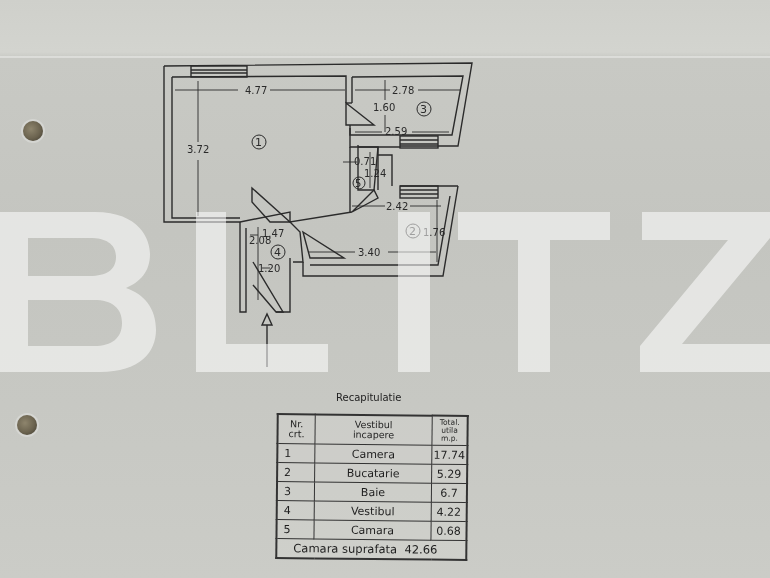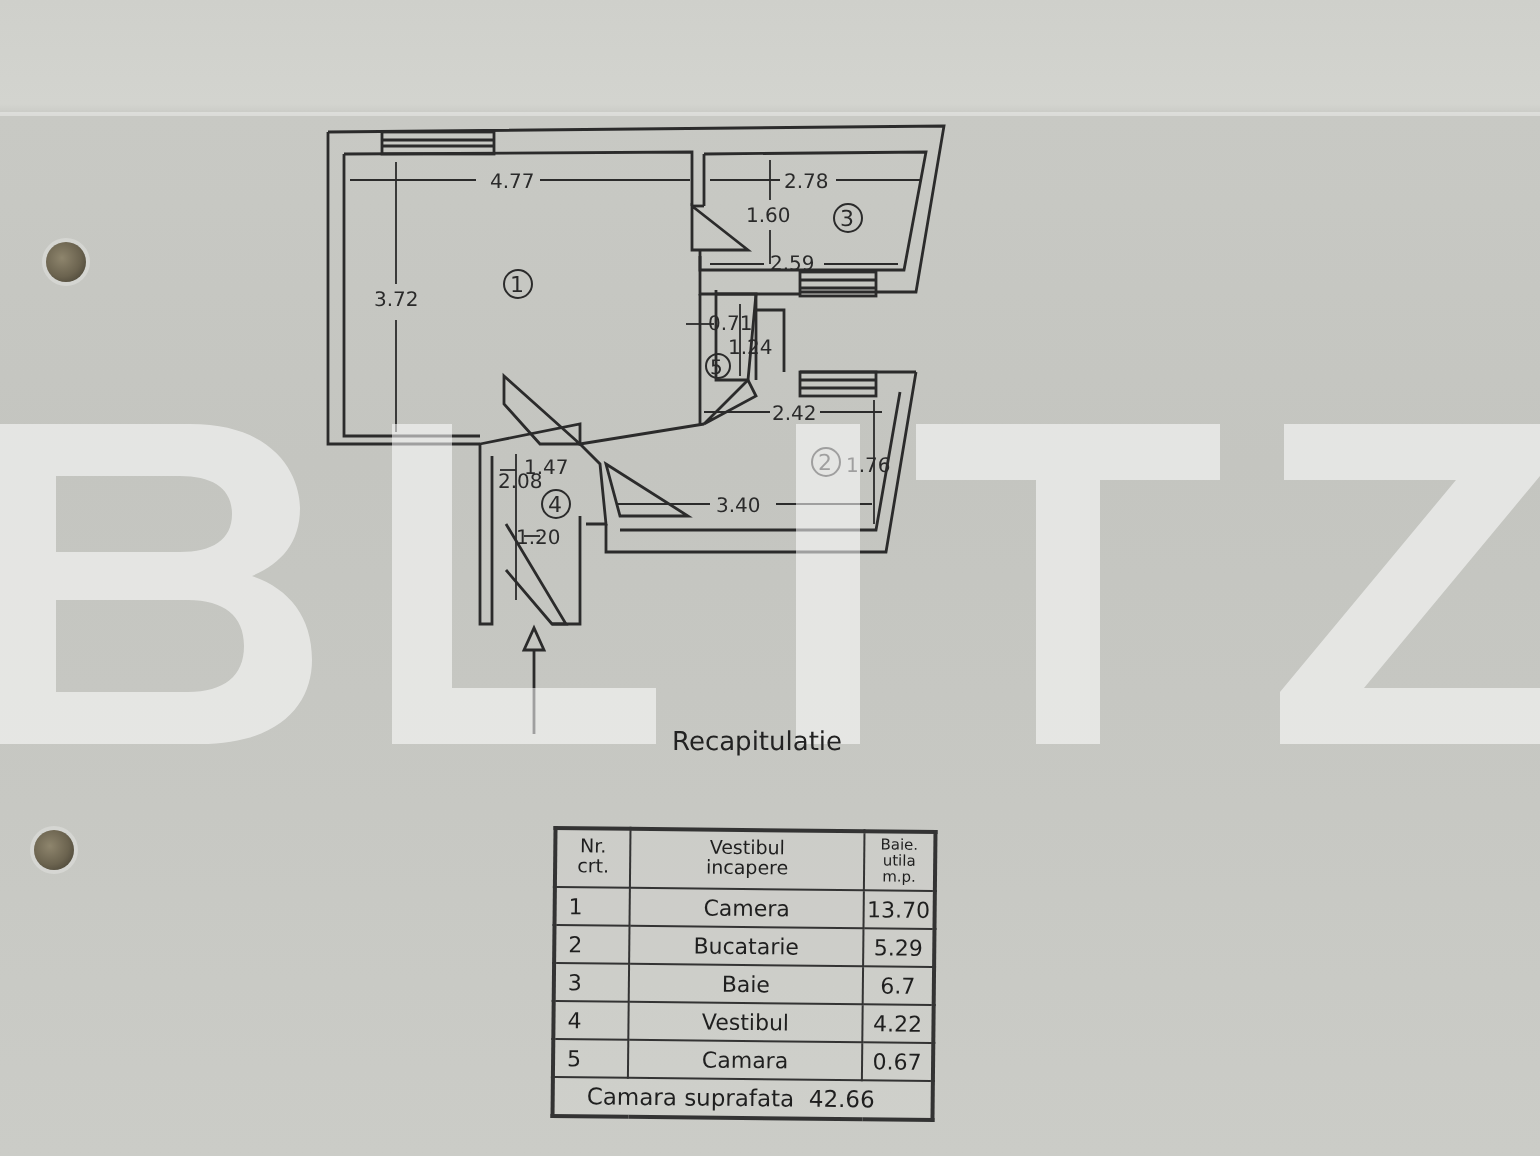--- a/index.html
+++ b/index.html
@@ -18,22 +18,22 @@
       box-shadow: 0 0 0 2px rgba(255,255,255,0.25);
     }
     svg.plan { position: absolute; left: 0; top: 0; }
     .dim { font-family: "DejaVu Sans", sans-serif; font-size: 10px; fill: #2a2a2a; }
     .roomnum { font-family: "DejaVu Sans", sans-serif; font-size: 11px; fill: #2a2a2a; }
     .watermark {
       position: absolute; left: 0; top: 212px; width: 770px; height: 160px;
       pointer-events: none;
     }
     .recap-title {
-      position: absolute; left: 336px; top: 364px;
-      font-family: "DejaVu Sans", sans-serif; font-size: 13px; color: #222;
+      position: absolute; left: 336px; top: 392px;
+      font-family: "DejaVu Sans", sans-serif; font-size: 10px; color: #222;
     }
     table.recap {
       position: absolute; left: 276px; top: 414px; width: 192px;
       border-collapse: collapse; transform: rotate(0.6deg);
       font-family: "DejaVu Sans", sans-serif; color: #1f1f1f;
       background: rgba(220,221,216,0.25);
       border: 2px solid #333;
     }
     table.recap td, table.recap th {
       border: 1.5px solid #333; padding: 0; text-align: center; font-weight: normal;
@@ -171,44 +171,44 @@
   </g>
 </svg>
 
 <div class="recap-title">Recapitulatie</div>
 
 <table class="recap">
   <tbody>
       <tr>
     <th><span>Nr.</span><br><span>crt.</span></th>
     <th><span>Vestibul</span><br><span>incapere</span></th>
-    <th class="sup"><span>Baie.</span><br><span>utila</span><br><span>m.p.</span></th>
+    <th class="sup"><span>Total.</span><br><span>utila</span><br><span>m.p.</span></th>
   </tr>
   <tr>
     <td class="nr">1</td>
     <td>Camera</td>
-    <td class="val">13.70</td>
+    <td class="val">17.74</td>
   </tr>
   <tr>
     <td class="nr">2</td>
     <td>Bucatarie</td>
     <td class="val">5.29</td>
   </tr>
   <tr>
     <td class="nr">3</td>
     <td>Baie</td>
     <td class="val">6.7</td>
   </tr>
   <tr>
     <td class="nr">4</td>
     <td>Vestibul</td>
     <td class="val">4.22</td>
   </tr>
   <tr>
     <td class="nr">5</td>
     <td>Camara</td>
-    <td class="val">0.67</td>
+    <td class="val">0.68</td>
   </tr>
   <tr>
     <td class="total" colspan="3"><span>Camara suprafata</span>&nbsp;&nbsp;<span>42.66</span></td>
   </tr>
 </tbody>
   </table>
 
 </body></html>

